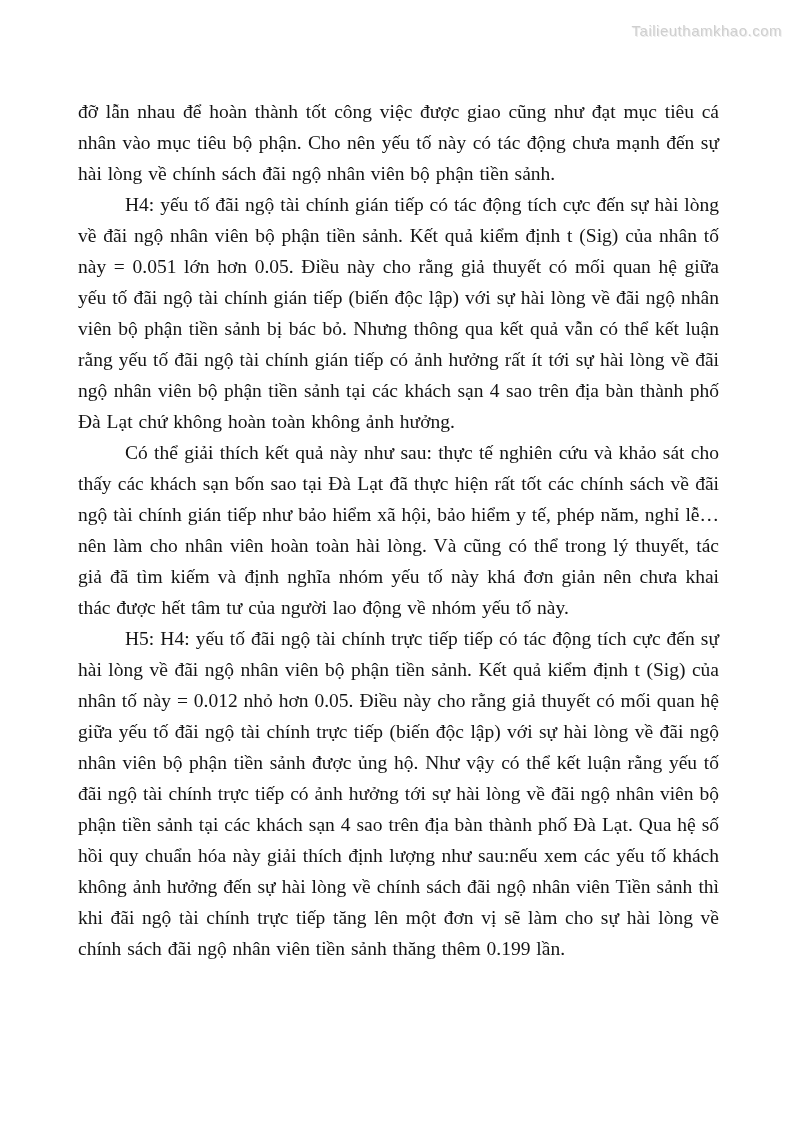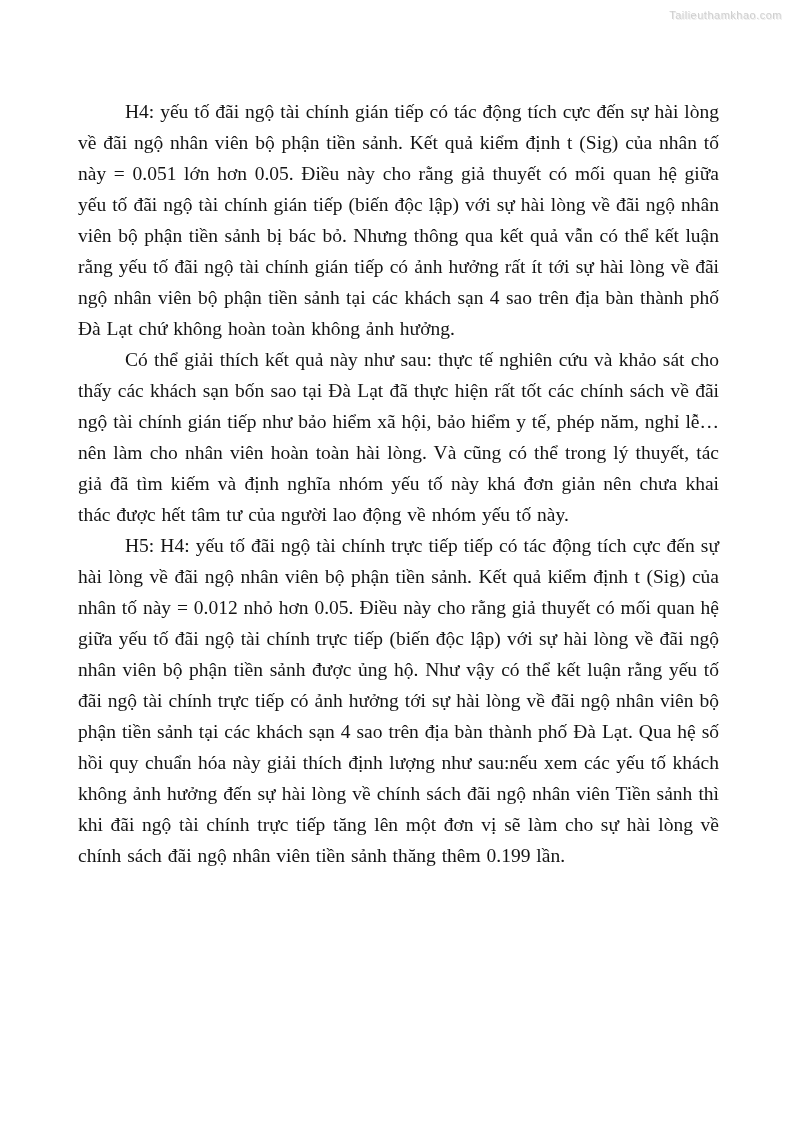--- a/index.html
+++ b/index.html
@@ -10,24 +10,24 @@
     }
     .page {
       position: relative;
       width: 794px;
       height: 1123px;
       background: #ffffff;
       overflow: hidden;
     }
     .watermark {
       position: absolute;
-      top: 9px;
+      top: 22px;
       right: 12px;
       font-family: "Liberation Sans", sans-serif;
-      font-size: 11px;
+      font-size: 15px;
       letter-spacing: 0.5px;
       color: #cfcfcf;
       text-shadow: 1px 1px 0 #ebebeb;
       user-select: none;
     }
     .content {
       position: absolute;
       left: 78px;
       top: 96px;
       width: 641px;
@@ -48,18 +48,19 @@
     }
   </style>
 </head>
 <body>
 
 <div class="page">
 
   <div class="watermark">Tailieuthamkhao.com</div>
 
   <div class="content">
+    <p class="para no-indent">đỡ lẫn nhau để hoàn thành tốt công việc được giao cũng như đạt mục tiêu cá nhân vào mục tiêu bộ phận. Cho nên yếu tố này có tác động chưa mạnh đến sự hài lòng về chính sách đãi ngộ nhân viên bộ phận tiền sảnh.</p>
     <p class="para">H4: yếu tố đãi ngộ tài chính gián tiếp có tác động tích cực đến sự hài lòng về đãi ngộ nhân viên bộ phận tiền sảnh. Kết quả kiểm định t (Sig) của nhân tố này = 0.051 lớn hơn 0.05. Điều này cho rằng giả thuyết có mối quan hệ giữa yếu tố đãi ngộ tài chính gián tiếp (biến độc lập) với sự hài lòng về đãi ngộ nhân viên bộ phận tiền sảnh bị bác bỏ. Nhưng thông qua kết quả vẫn có thể kết luận rằng yếu tố đãi ngộ tài chính gián tiếp có ảnh hưởng rất ít tới sự hài lòng về đãi ngộ nhân viên bộ phận tiền sảnh tại các khách sạn 4 sao trên địa bàn thành phố Đà Lạt chứ không hoàn toàn không ảnh hưởng.</p>
     <p class="para">Có thể giải thích kết quả này như sau: thực tế nghiên cứu và khảo sát cho thấy các khách sạn bốn sao tại Đà Lạt đã thực hiện rất tốt các chính sách về đãi ngộ tài chính gián tiếp như bảo hiểm xã hội, bảo hiểm y tế, phép năm, nghỉ lễ… nên làm cho nhân viên hoàn toàn hài lòng. Và cũng có thể trong lý thuyết, tác giả đã tìm kiếm và định nghĩa nhóm yếu tố này khá đơn giản nên chưa khai thác được hết tâm tư của người lao động về nhóm yếu tố này.</p>
     <p class="para">H5: H4: yếu tố đãi ngộ tài chính trực tiếp tiếp có tác động tích cực đến sự hài lòng về đãi ngộ nhân viên bộ phận tiền sảnh. Kết quả kiểm định t (Sig) của nhân tố này = 0.012 nhỏ hơn 0.05. Điều này cho rằng giả thuyết có mối quan hệ giữa yếu tố đãi ngộ tài chính trực tiếp (biến độc lập) với sự hài lòng về đãi ngộ nhân viên bộ phận tiền sảnh được ủng hộ. Như vậy có thể kết luận rằng yếu tố đãi ngộ tài chính trực tiếp có ảnh hưởng tới sự hài lòng về đãi ngộ nhân viên bộ phận tiền sảnh tại các khách sạn 4 sao trên địa bàn thành phố Đà Lạt. Qua hệ số hồi quy chuẩn hóa này giải thích định lượng như sau:nếu xem các yếu tố khách không ảnh hưởng đến sự hài lòng về chính sách đãi ngộ nhân viên Tiền sảnh thì khi đãi ngộ tài chính trực tiếp tăng lên một đơn vị sẽ làm cho sự hài lòng về chính sách đãi ngộ nhân viên tiền sảnh thăng thêm 0.199 lần.</p>
   </div>
 
 </div>
 
 </body></html>

